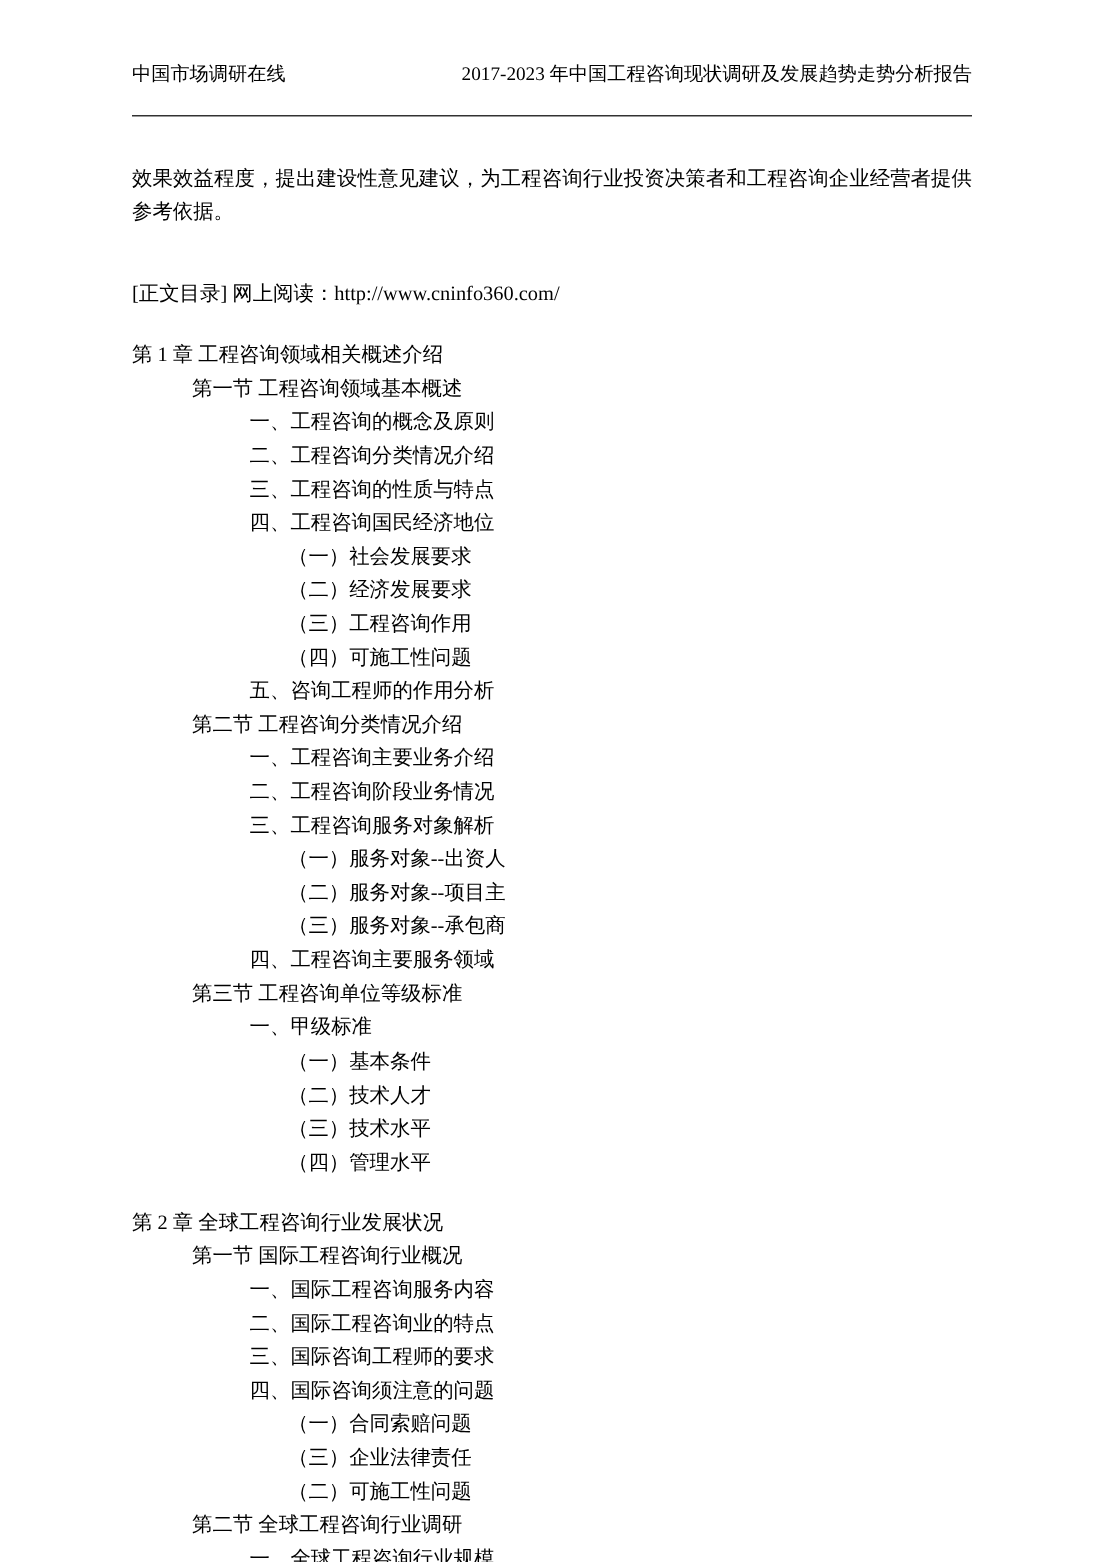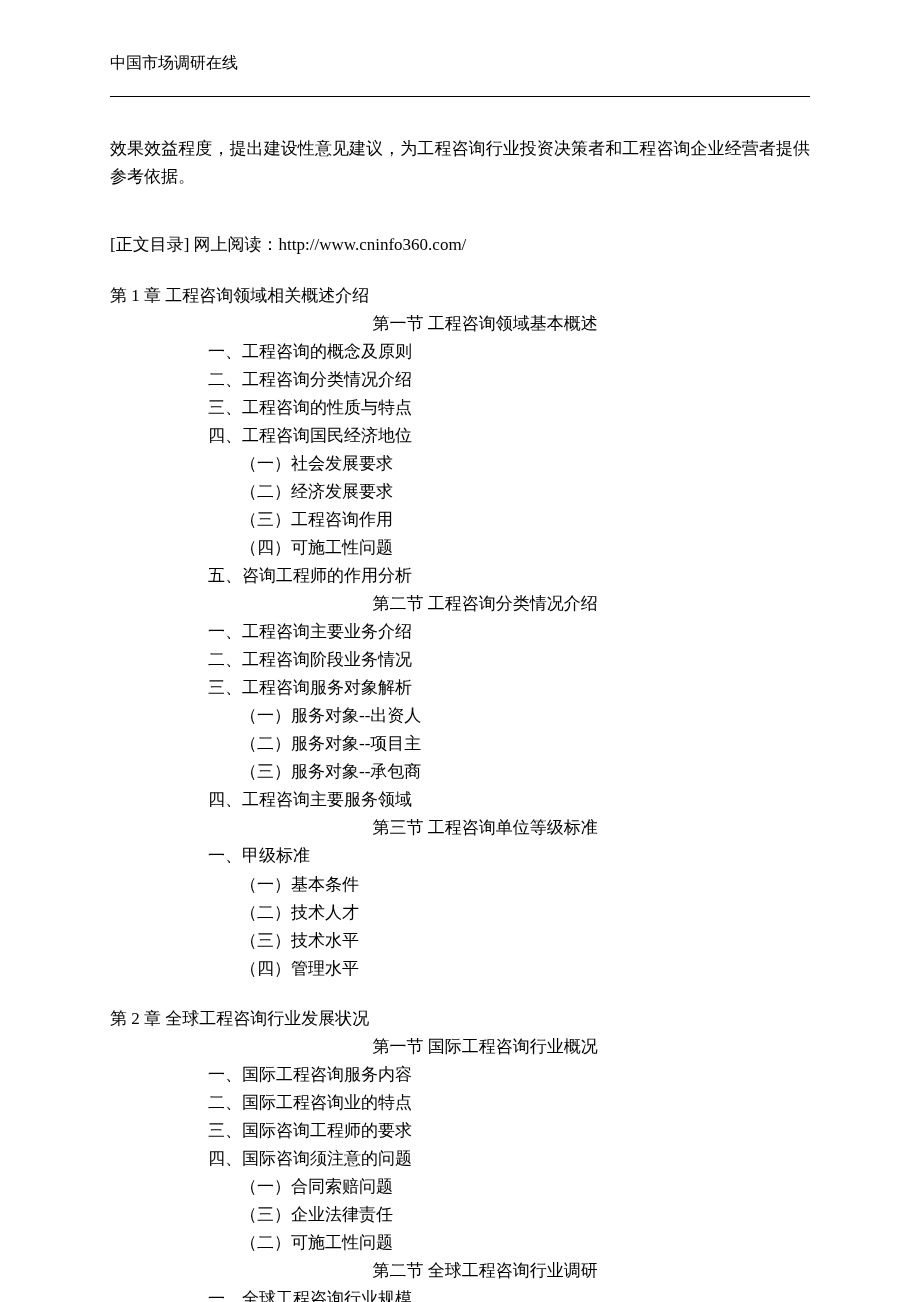--- a/index.html
+++ b/index.html
@@ -26,32 +26,33 @@
   .intro {
     text-align: justify;
     margin-bottom: 22px;
   }
   .toc-note {
     margin-bottom: 22px;
     font-size: 17px;
     margin-top: 40px;
   }
   .level-ch { margin-left: 0; }
-  .level-sec { margin-left: 50px; text-align: center; }
+  .level-sec { margin-left: 50px; }
   .level-item { margin-left: 98px; }
   .level-sub { margin-left: 130px; font-family: Liberation Serif, serif; }
   .block { margin-bottom: 22px; }
 </style>
 </head>
 <body>
 
 <div class="page">
 
   <div class="header">
     <span>中国市场调研在线</span>
+    <span>2017-2023 年中国工程咨询现状调研及发展趋势走势分析报告</span>
   </div>
 
   <p class="intro">效果效益程度，提出建设性意见建议，为工程咨询行业投资决策者和工程咨询企业经营者提供参考依据。</p>
 
   <p class="toc-note">[正文目录] 网上阅读：http://www.cninfo360.com/</p>
 
   <div id="toc-root">
       <div class="block">
         <div class="level-ch">第 1 章   工程咨询领域相关概述介绍</div>
         <div class="level-sec">第一节 工程咨询领域基本概述</div>

